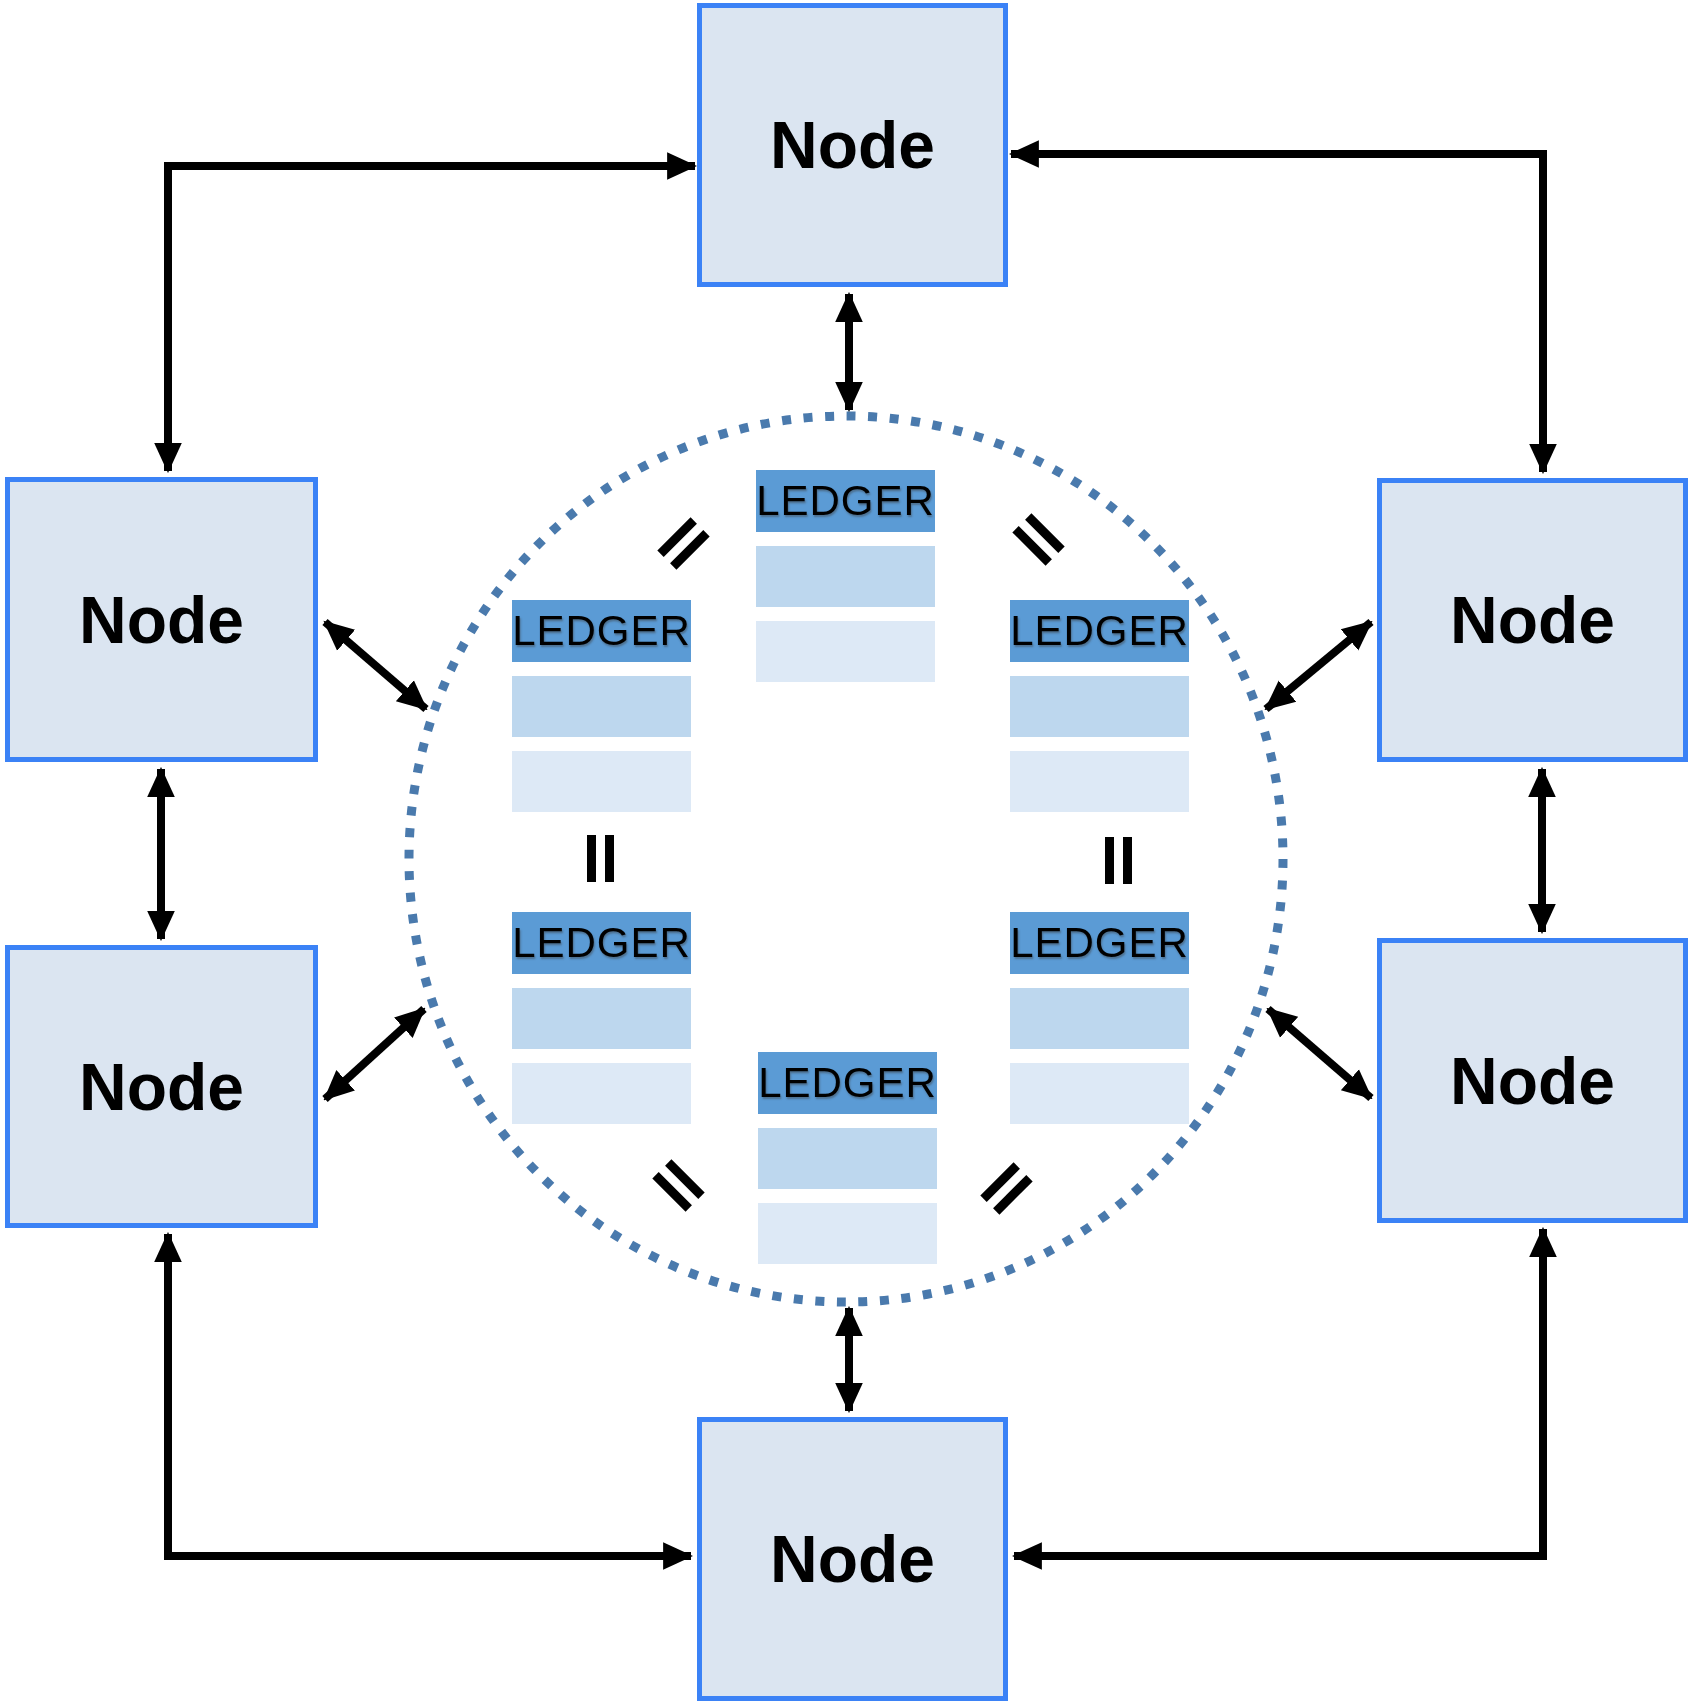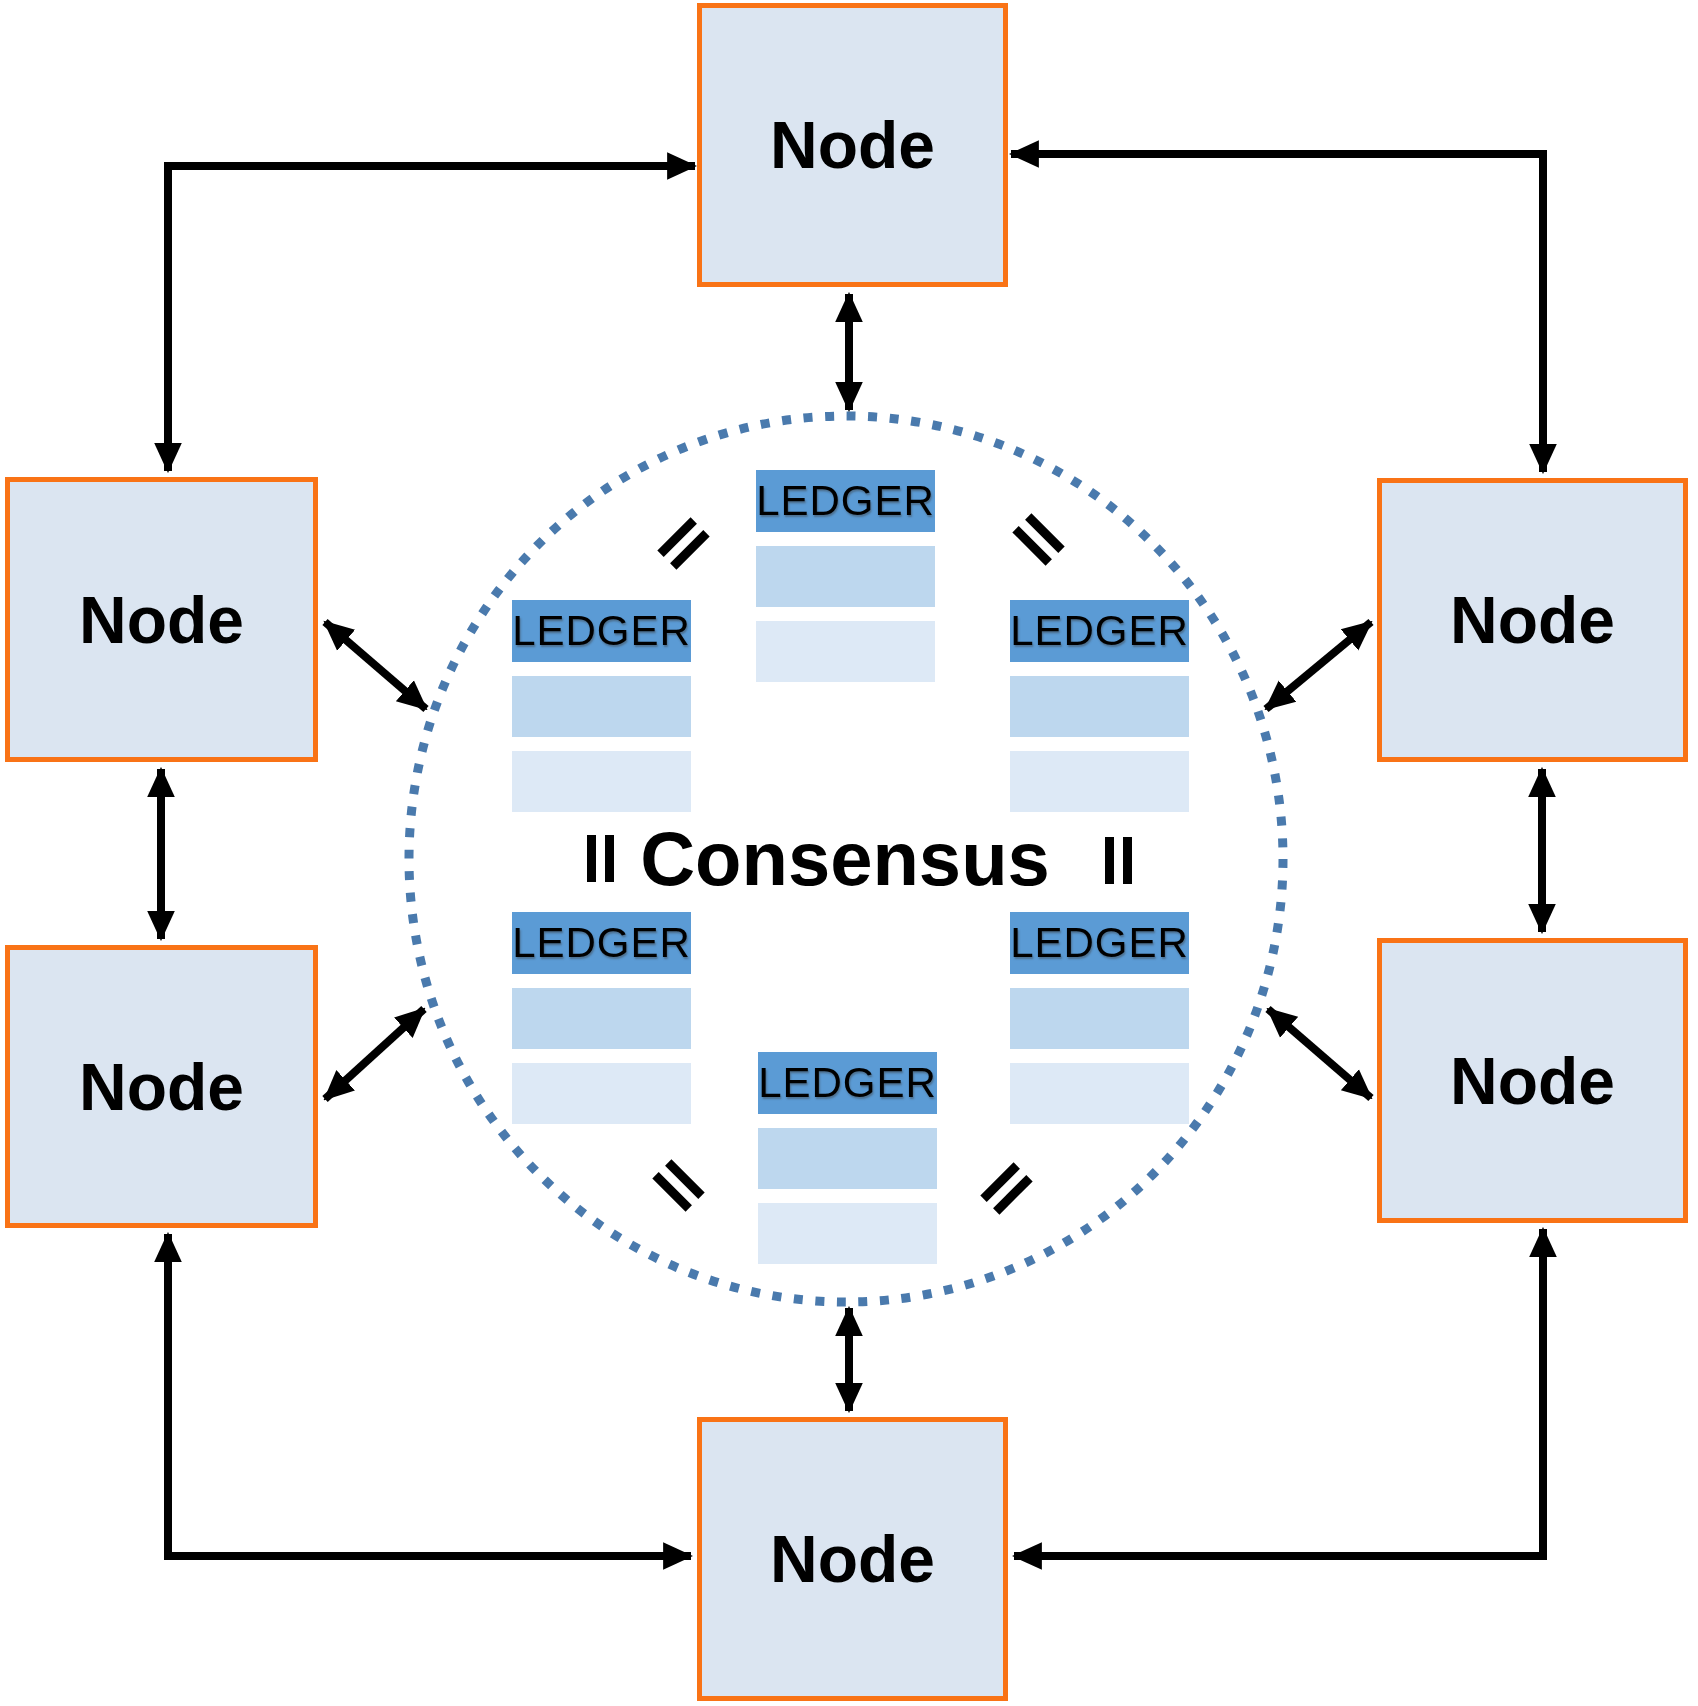--- a/index.html
+++ b/index.html
@@ -4,21 +4,21 @@
 <style>
   html,body{margin:0;padding:0;background:#fff;}
   #canvas{
     position:relative;width:1698px;height:1706px;background:#ffffff;overflow:hidden;
     font-family:"Liberation Sans","DejaVu Sans",sans-serif;
   }
   svg.overlay{position:absolute;left:0;top:0;width:1698px;height:1706px;}
   
   .node{
     position:absolute;box-sizing:border-box;
-    background:#dbe5f1;border:5px solid #f97316;
+    background:#dbe5f1;border:5px solid #3b82f6;
     display:flex;align-items:center;justify-content:center;
   }
   .node .node-label{
     font-size:66px;font-weight:bold;color:#000;letter-spacing:0px;
   }
   .node.n-top   {left:697px;top:3px;   width:311px;height:284px;}
   .node.n-bottom{left:697px;top:1417px;width:311px;height:284px;}
   .node.n-lu    {left:5px;  top:477px; width:313px;height:285px;}
   .node.n-ll    {left:5px;  top:945px; width:313px;height:283px;}
   .node.n-ru    {left:1377px;top:478px;width:311px;height:284px;}
@@ -160,15 +160,14 @@
   </div>
   <div class="equals e-bl">
     <div class="bar"></div>
       <div class="bar"></div>
   </div>
   <div class="equals e-br">
     <div class="bar"></div>
       <div class="bar"></div>
   </div>
 
-  <div class="consensus">Consensus</div>
 
 </div>
 
 </body></html>

